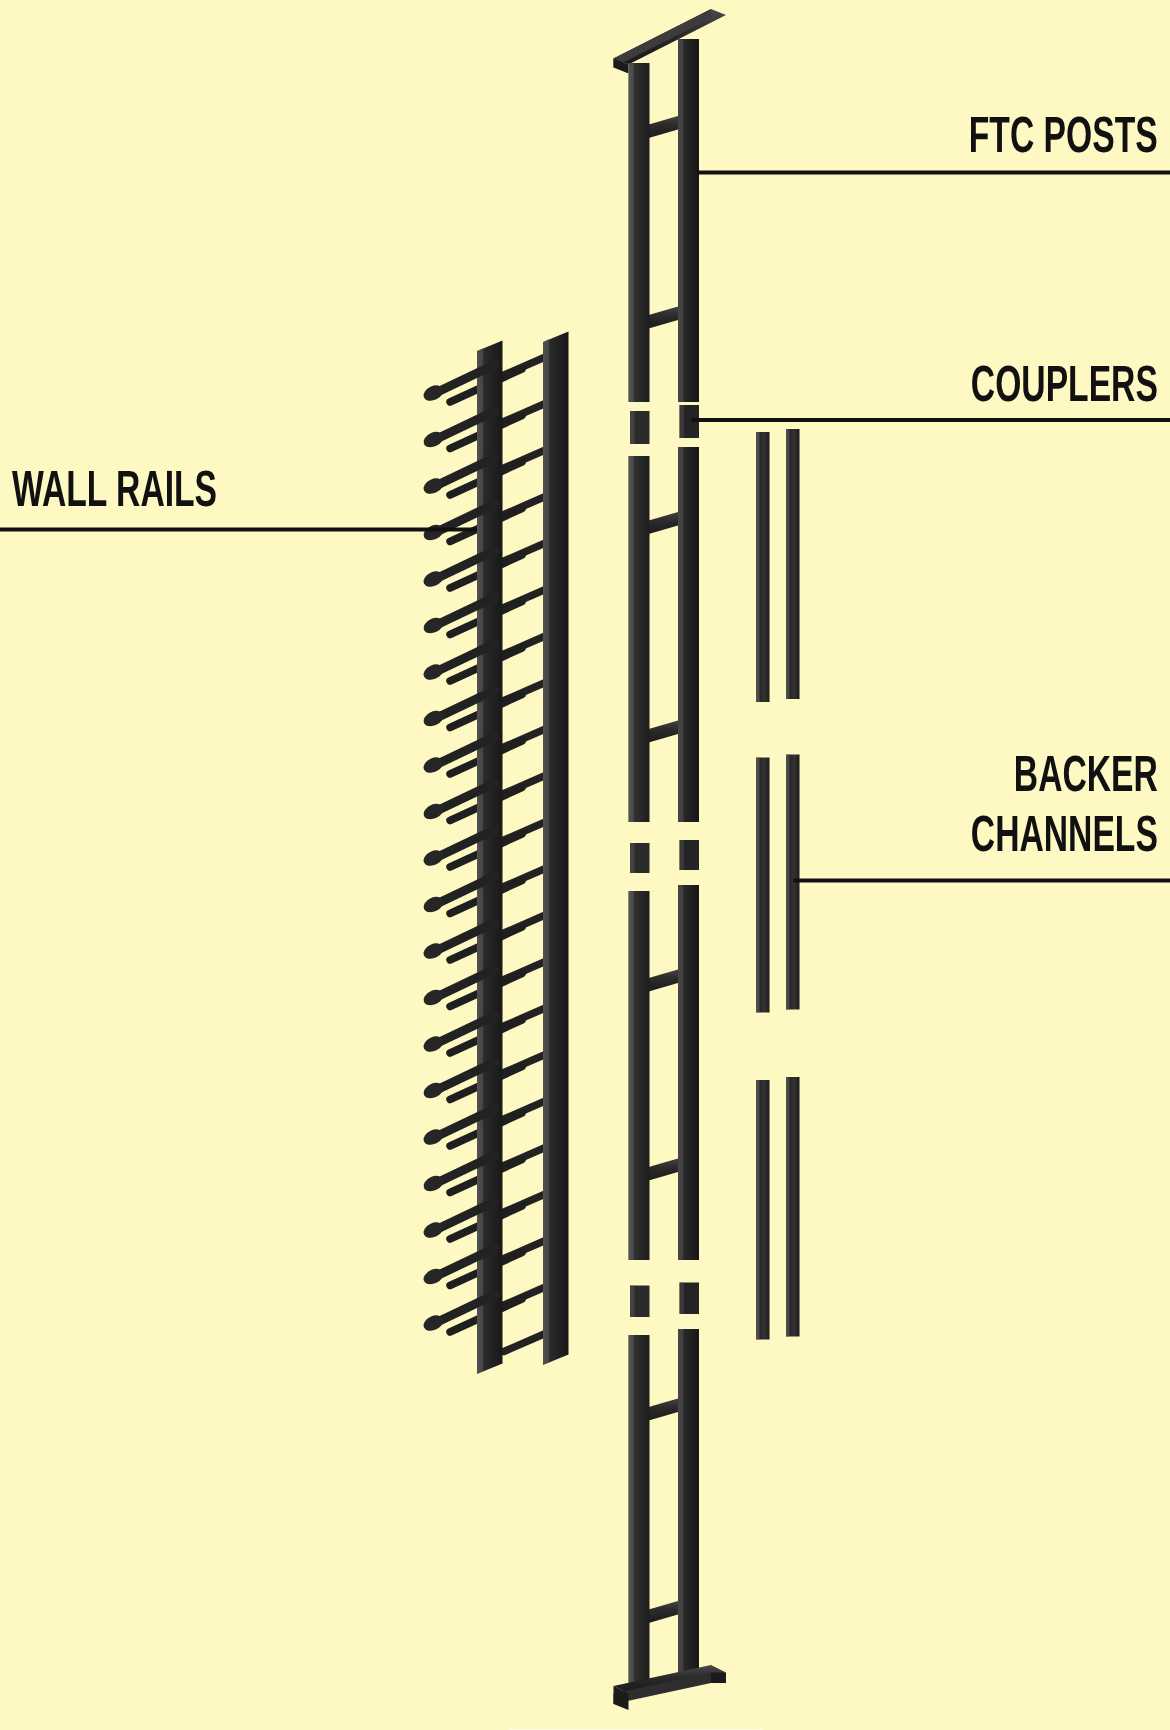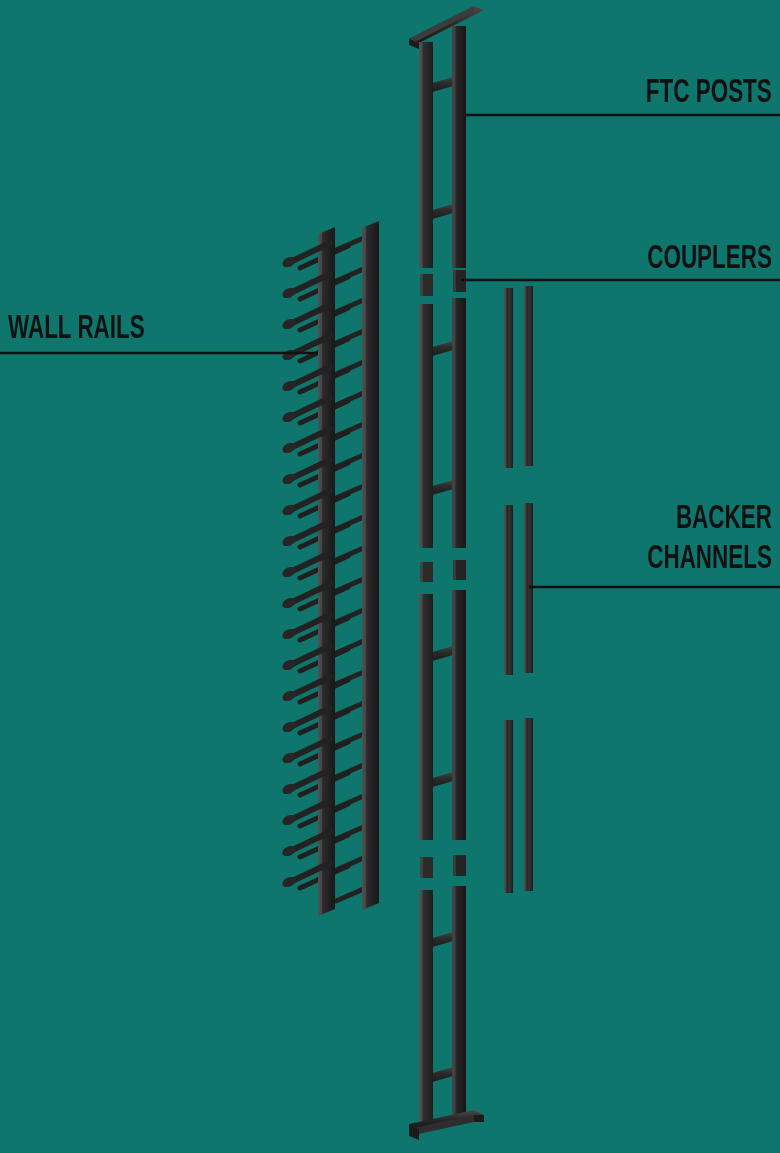--- a/index.html
+++ b/index.html
@@ -2,21 +2,21 @@
 <html><head>
 <meta charset="utf-8">
 <style>
   html,body{margin:0;padding:0;background:#ffffff;}
   body{
     width:780px;height:1153px;
     font-family:"Liberation Sans", sans-serif;
     overflow:hidden;
     position:relative;
   }
-  #stage{position:relative;width:780px;height:1153px;background:#0f766e;}
+  #stage{position:relative;width:780px;height:1153px;background:#fef9c3;}
   #art{position:absolute;inset:0;width:780px;height:1153px;}
   .cl-label{
     position:absolute;
     font-family:"Liberation Sans", sans-serif;
     font-weight:700;
     font-size:34px;
     line-height:40px;
     letter-spacing:0px;
     color:#111111;
     transform:scaleX(0.66);

